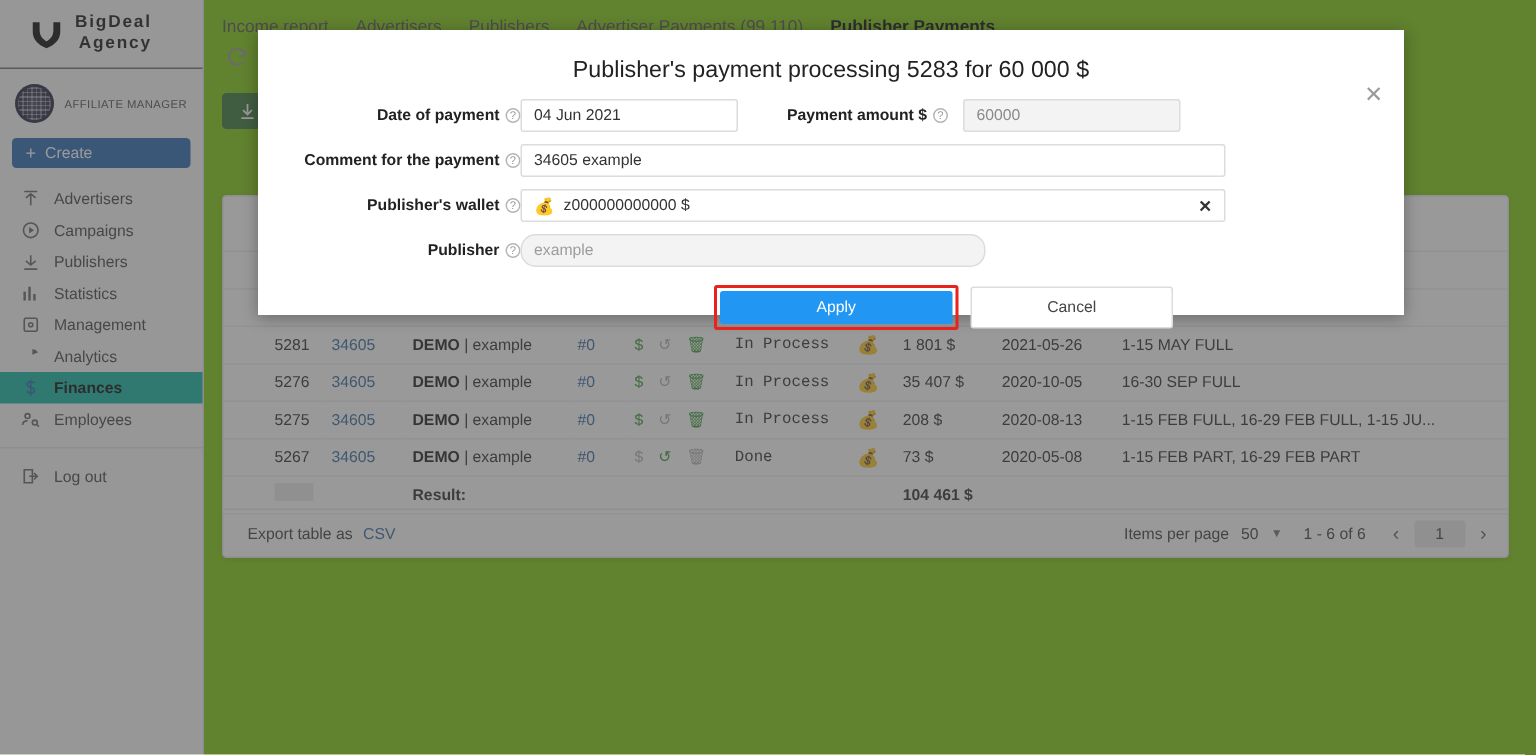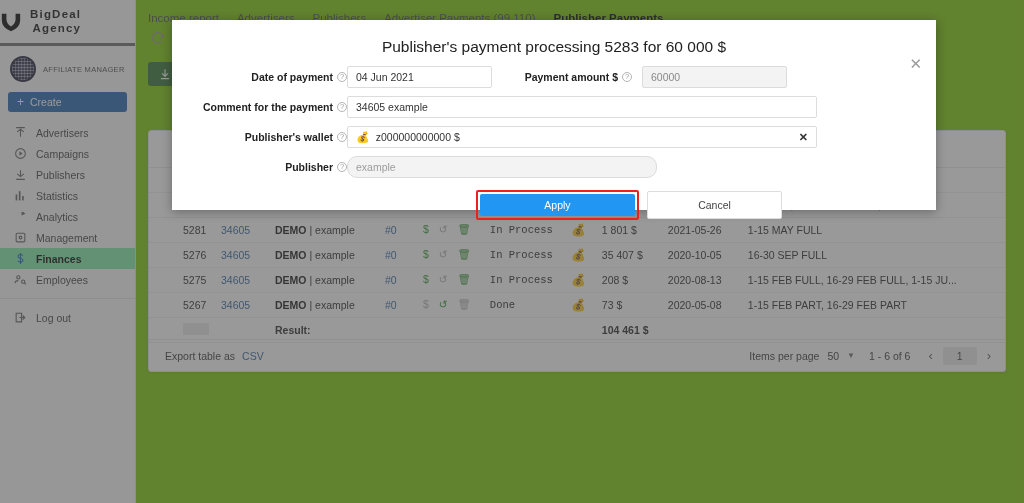--- a/index.html
+++ b/index.html
@@ -15,22 +15,22 @@
   
   .sidebar {
     position: absolute; left: 0; top: 0;
     width: 136px; height: 503px;
     background: #fafafa;
     border-right: 1px solid #e4e4e4;
     z-index: 1;
   }
   .brand {
     height: 46px; display: flex; align-items: center;
-    padding: 0 0; gap: 8px;
-    border-bottom: 3px solid #737373;
+    padding: 0 20px; gap: 8px;
+    border-bottom: 1px solid #737373;
   }
   .brand-logo { width: 22px; height: 22px; flex: 0 0 auto; }
   .brand-text { line-height: 1.15; }
   .brand-line1 { font-size: 11.5px; font-weight: bold; letter-spacing: 1.2px; color: #1c1c1c; }
   .brand-line2 { font-size: 11.5px; font-weight: bold; letter-spacing: 1.2px; color: #1c1c1c; text-align: right; }
 
   .account {
     display: flex; align-items: center; gap: 7px;
     padding: 10px 8px 8px 10px;
   }
@@ -55,21 +55,21 @@
   }
   .create-plus { font-size: 12px; line-height: 1; }
 
   .nav { padding: 0; }
   .nav-item {
     display: flex; align-items: center; gap: 9px;
     height: 21px; padding-left: 14px;
     font-size: 10.5px; color: #4b4b4b; cursor: pointer;
   }
   .nav-item .ico { width: 13px; height: 13px; flex: 0 0 auto; color: #6b6b6b; display:flex; align-items:center; justify-content:center; }
-  .nav-item.active { background: #86efac; color: #111; font-weight: bold; }
+  .nav-item.active { background: #14b8a6; color: #111; font-weight: bold; }
   .nav-item.active .ico { color: #2f6eb5; }
   .nav-sep { height: 1px; background: #e4e4e4; margin: 8px 0; }
 
   
   .main {
     position: absolute; left: 136px; top: 0;
     width: 888px; height: 503px;
     background: #84cc16;
   }
   .tabs {
@@ -264,35 +264,35 @@
             <svg viewBox="0 0 24 24" width="13" height="13" fill="currentColor">
               <rect x="3" y="10" width="3" height="11"></rect>
               <rect x="9" y="4" width="3" height="17"></rect>
               <rect x="15" y="13" width="3" height="8"></rect>
             </svg>
           </span>
         <span>Statistics</span>
       </div>
       <div class="nav-item">
         <span class="ico">
+            <svg viewBox="0 0 24 24" width="13" height="13" fill="none" stroke="currentColor" stroke-width="2">
+              <rect x="4" y="4" width="16" height="16" rx="2"></rect>
+              <circle cx="12" cy="12" r="2.5"></circle>
+            </svg>
+          </span>
+        <span>Management</span>
+      </div>
+      <div class="nav-item">
+        <span class="ico">
             <svg viewBox="0 0 24 24" width="13" height="13" fill="currentColor">
               <path d="M11 3a9 9 0 100 18 9 9 0 010-18z"></path>
               <path d="M14 10l7-3a9 9 0 00-7-4z"></path>
             </svg>
           </span>
         <span>Analytics</span>
-      </div>
-      <div class="nav-item">
-        <span class="ico">
-            <svg viewBox="0 0 24 24" width="13" height="13" fill="none" stroke="currentColor" stroke-width="2">
-              <rect x="4" y="4" width="16" height="16" rx="2"></rect>
-              <circle cx="12" cy="12" r="2.5"></circle>
-            </svg>
-          </span>
-        <span>Management</span>
       </div>
       <div class="nav-item active">
         <span class="ico">
             <svg viewBox="0 0 24 24" width="13" height="13" fill="none" stroke="currentColor" stroke-width="2">
               <path d="M12 2v20M16.5 6.5c-1-1.3-2.7-2-4.5-2-2.5 0-4.5 1.3-4.5 3.3S9 11 12 11.6s4.5 1.6 4.5 3.6-2 3.3-4.5 3.3c-1.9 0-3.6-.8-4.6-2.1"></path>
             </svg>
           </span>
         <span>Finances</span>
       </div>
       <div class="nav-item">

